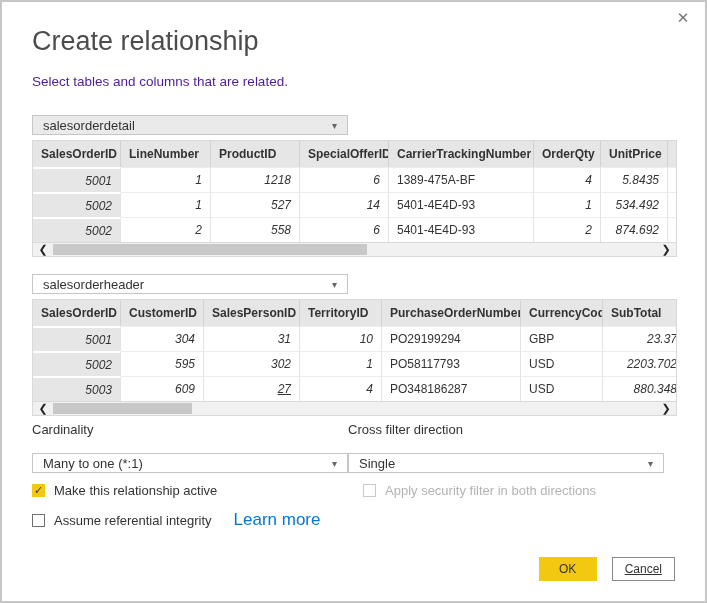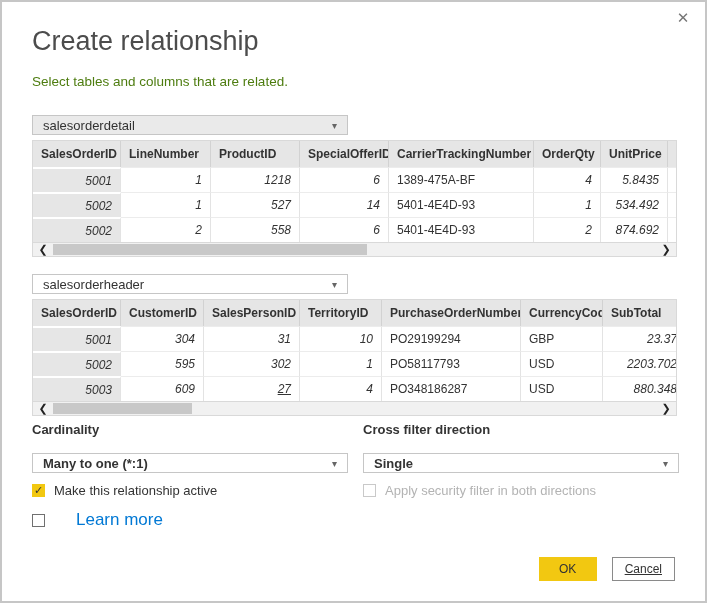--- a/index.html
+++ b/index.html
@@ -6,21 +6,21 @@
   body{font-family:"Liberation Sans","DejaVu Sans",sans-serif;color:#333;}
   .dialog{
     position:relative;width:707px;height:603px;box-sizing:border-box;
     border:2px solid #c6c6c6;background:#fff;padding:0 30px;overflow:hidden;
   }
   .close{
     position:absolute;top:6px;right:12px;font-size:15px;color:#767676;
     width:20px;height:20px;line-height:20px;text-align:center;cursor:pointer;
   }
   h1.title{font-size:27px;font-weight:300;color:#4c4c4c;margin:24px 0 0 0;line-height:30px;}
-  .subtitle{font-size:13.5px;margin:18px 0 0 0;color:#4d7c0f;}
+  .subtitle{font-size:13.5px;margin:18px 0 0 0;color:#4c1d95;}
 
   
   .dd{
     height:20px;box-sizing:border-box;border:1px solid #c6c6c6;background:#fff;
     display:flex;align-items:center;justify-content:space-between;
     padding:0 10px;font-size:13px;cursor:pointer;
   }
   .dd.gray{background:#eaeaea;}
   .dd .caret{font-size:10px;color:#666;}
   .dd.table-select{width:316px;margin-top:26px;}
@@ -57,21 +57,21 @@
   .hscroll .arrow{
     flex:none;width:20px;text-align:center;font-size:11px;font-weight:bold;
     color:#222;cursor:pointer;line-height:13px;
   }
   .hscroll .track{flex:1;height:11px;position:relative;}
   .hscroll .thumb{height:11px;background:#c8c8c8;cursor:pointer;}
   .thumb-lg{width:52%;}
   .thumb-sm{width:23%;}
 
   
-  .optgrid{display:grid;grid-template-columns:316px 316px;column-gap:15px;font-weight:bold;}
+  .optgrid{display:grid;grid-template-columns:316px 316px;}
   .optlabels{margin-top:6px;font-size:13px;}
   .optdds{margin-top:4px;}
   .optdds .dd{width:100%;margin-top:12px;}
   .cbrow{margin-top:10px;display:grid;grid-template-columns:316px 316px;column-gap:15px;align-items:center;}
   .cbrow.second{margin-top:12px;}
   .cb-line{display:flex;align-items:center;font-size:13px;}
   .cbbox{
     flex:none;width:13px;height:13px;box-sizing:border-box;margin-right:9px;
     display:flex;align-items:center;justify-content:center;cursor:pointer;
   }
@@ -234,20 +234,21 @@
     </label>
     <label class="cb-line disabled">
       <span class="cbbox disabled"></span>
       <span>Apply security filter in both directions</span>
     </label>
   </div>
 
   <div class="cbrow second">
     <label class="cb-line">
       <span class="cbbox unchecked"></span>
+      <span>Assume referential integrity</span>
       <a class="learnmore">Learn more</a>
     </label>
     <span></span>
   </div>
 
   <div class="footer">
     <div class="btn ok">OK</div>
     <div class="btn cancel">Cancel</div>
   </div>
 

